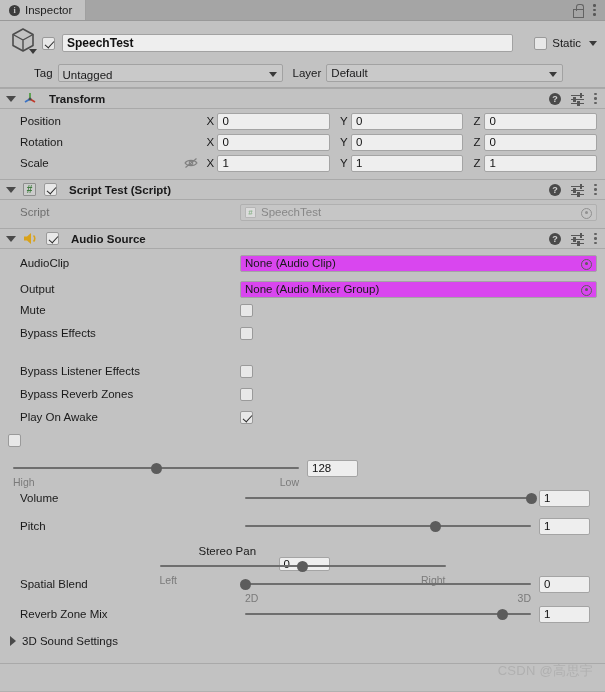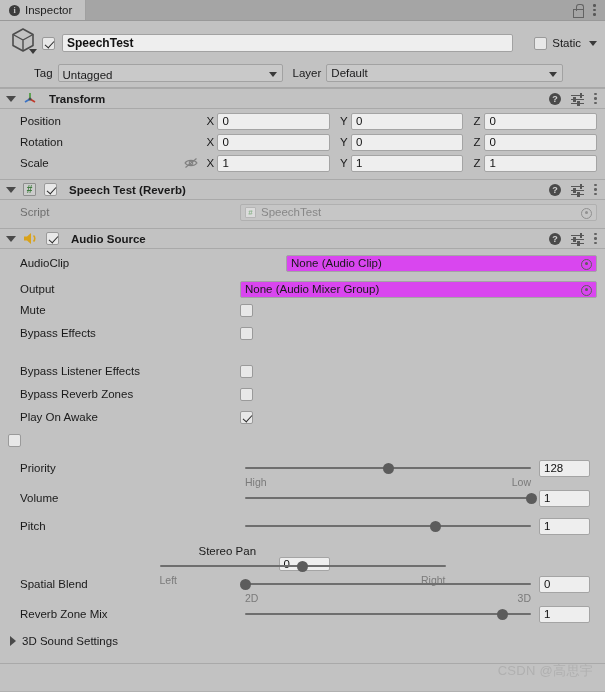--- a/index.html
+++ b/index.html
@@ -341,21 +341,21 @@
       </div>
 
     </div>
   </div>
 
   <div class="comp">
     <div class="comp-header">
       <span class="foldout"></span>
       <span class="script-badge">#</span>
       <span class="cb checked" style="margin-left:2px;"></span>
-      <span class="comp-title">Speech Test (Reverb)</span>
+      <span class="comp-title">Script Test (Script)</span>
       <span class="spacer"></span>
       <span class="hdr-icons">
         <span class="help-icon">?</span>
         <span class="preset-icon">
             <i></i>
             <i></i>
             <i></i>
             <b></b>
             <b></b>
             <b></b>
@@ -404,21 +404,21 @@
         <span class="kebab">
             <i></i>
             <i></i>
             <i></i>
           </span>
       </span>
     </div>
 
     <div class="body" style="padding-top:5px;">
 
-      <div class="row" style="margin-bottom:8px;gap:46px;">
+      <div class="row" style="margin-bottom:8px;">
         <span class="row-label">AudioClip</span>
         <div class="objfield">
           <span>None (Audio Clip)</span>
           <span class="sel-dot"></span>
         </div>
       </div>
 
       <div class="row">
         <span class="row-label">Output</span>
         <div class="objfield">
@@ -445,21 +445,20 @@
       </div>
       <div class="row" style="margin-bottom:5px;">
         <span class="row-label">Play On Awake</span>
         <span class="cb checked"></span>
       </div>
       <div class="row" style="margin-bottom:10px;">
         <span class="cb"></span>
       </div>
 
       <div class="slider-row" style="margin-bottom:12px;">
-        <span class="row-label">Priority</span>
         <div class="slider-wrap">
           <div class="track"></div>
           <div class="thumb" id="thumb-priority" style="left: calc(50% + 0px);"></div>
           <div class="endcaps">
             <span>High</span>
             <span>Low</span>
           </div>
         </div>
         <div class="field num-field">
             <span>128</span>

